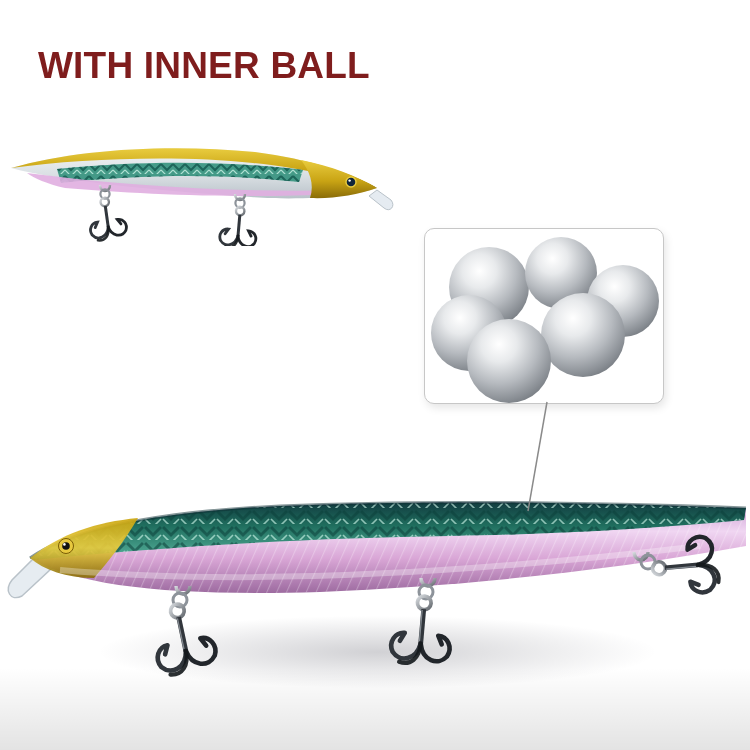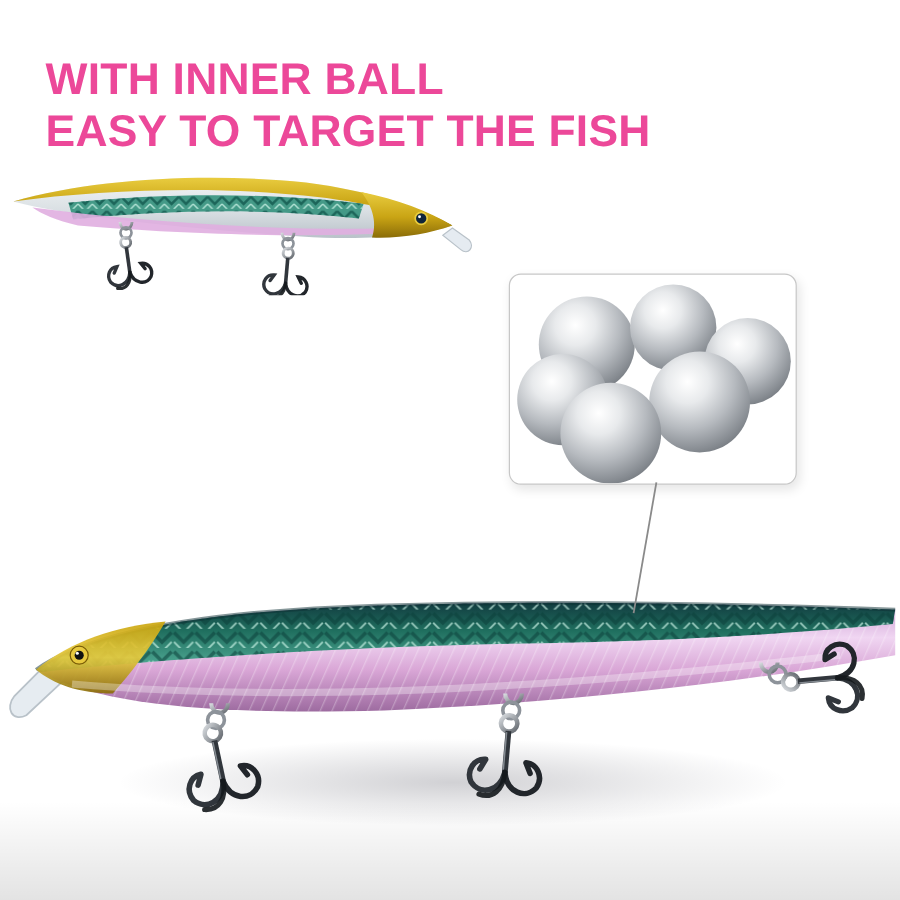--- a/index.html
+++ b/index.html
@@ -1,21 +1,21 @@
 <!DOCTYPE html>
 <html><head>
 <meta charset="utf-8">
 <style>
   html,body{margin:0;padding:0;background:#fff;}
   .stage{
     position:relative;width:750px;height:750px;background:#ffffff;
     overflow:hidden;font-family:"Liberation Sans",sans-serif;
   }
   .headline{
-    position:absolute;left:38px;top:44px;color:#ec4899;
+    position:absolute;left:38px;top:44px;color:#7f1d1d;
     font-weight:bold;font-size:37px;line-height:44px;letter-spacing:0.2px;
   }
   .headline .line{white-space:nowrap;}
   .small-lure{position:absolute;left:5px;top:138px;width:390px;height:108px;}
   .callout-box{
     position:absolute;left:424px;top:228px;width:238px;height:174px;
     background:#ffffff;border:1.5px solid #c7c7c7;border-radius:10px;
     box-shadow:2px 4px 9px rgba(0,0,0,0.10);overflow:hidden;
   }
   .callout-box svg{position:absolute;left:0;top:0;width:100%;height:100%;}
@@ -30,21 +30,20 @@
   }
   .large-lure{position:absolute;left:0;top:460px;width:750px;height:240px;}
 </style>
 </head>
 <body>
 
 <div class="stage">
 
   <div class="headline">
     <div class="line">WITH INNER BALL</div>
-    <div class="line">EASY TO TARGET THE FISH</div>
   </div>
 
   <svg class="small-lure" viewBox="0 0 390 108">
     <defs>
       <linearGradient id="sSilver" x1="0" y1="0" x2="0" y2="1">
         <stop offset="0" stop-color="#f2f5f6"></stop>
           <stop offset="0.55" stop-color="#d9dfe3"></stop>
           <stop offset="1" stop-color="#b9c2c9"></stop>
       </linearGradient>
       <linearGradient id="sGold" x1="0" y1="0" x2="0" y2="1">

